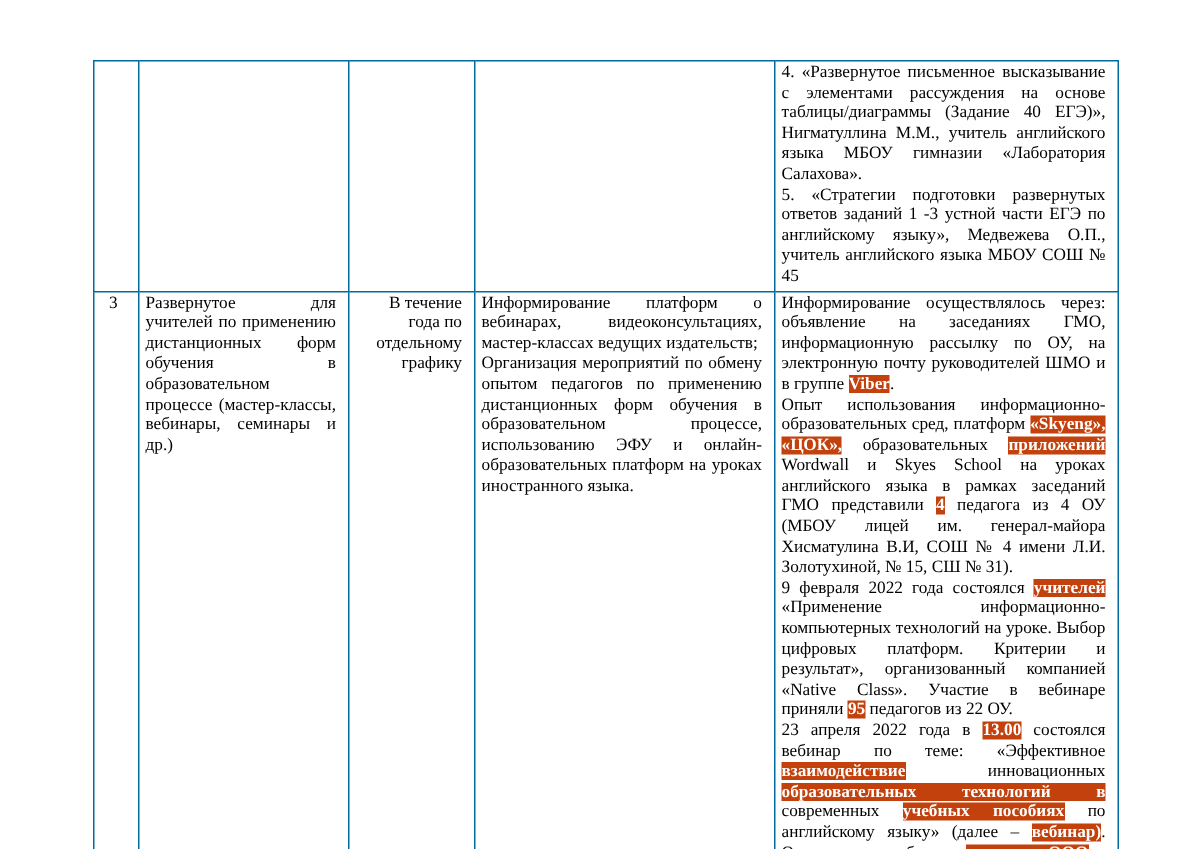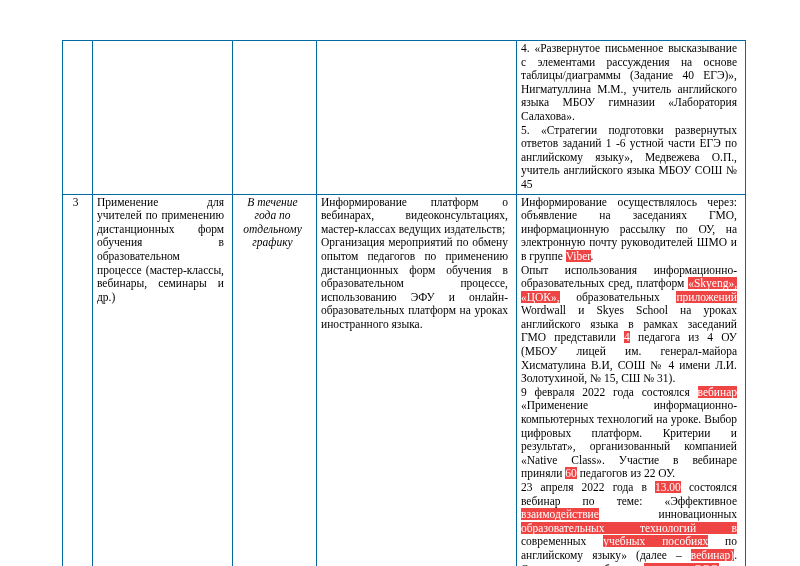--- a/index.html
+++ b/index.html
@@ -33,26 +33,26 @@
     word-wrap: break-word;
   }
   .para {
     margin: 0;
     text-align: justify;
   }
   td.col-num .para {
     text-align: center;
   }
   td.col-timing .para {
-    text-align: center;
-    font-style: italic;
+    text-align: right;
   }
   .hl {
-    background: #ef4444;
+    background: #c2410c;
     color: #ffffff;
+    font-weight: bold;
   }
   tr.row-top td {
     height: 136px;
   }
 </style>
 </head>
 <body>
 
 <div class="page">
   <table class="doc-table">
@@ -64,39 +64,39 @@
       <col style="width:229px">
     </colgroup>
     <tbody>
       <tr class="row-top">
         <td class="col-num"></td>
         <td class="col-activity"></td>
         <td class="col-timing"></td>
         <td class="col-content"></td>
         <td class="col-results">
             <p class="para"><span>4. «Развернутое письменное высказывание с элементами рассуждения на основе таблицы/диаграммы (Задание 40 ЕГЭ)», Нигматуллина М.М., учитель английского языка МБОУ гимназии «Лаборатория Салахова».</span></p>
-            <p class="para"><span>5. «Стратегии подготовки развернутых ответов заданий 1 -6 устной части ЕГЭ по английскому языку», Медвежева О.П., учитель английского языка МБОУ СОШ № 45</span></p>
+            <p class="para"><span>5. «Стратегии подготовки развернутых ответов заданий 1 -3 устной части ЕГЭ по английскому языку», Медвежева О.П., учитель английского языка МБОУ СОШ № 45</span></p>
           </td>
       </tr>
       <tr>
         <td class="col-num">
           <p class="para">3</p>
         </td>
         <td class="col-activity">
-            <p class="para"><span>Применение для учителей по применению дистанционных форм обучения в образовательном процессе (мастер-классы, вебинары, семинары и др.)</span></p>
+            <p class="para"><span>Развернутое для учителей по применению дистанционных форм обучения в образовательном процессе (мастер-классы, вебинары, семинары и др.)</span></p>
           </td>
         <td class="col-timing">
             <p class="para"><span>В течение года по отдельному графику</span></p>
           </td>
         <td class="col-content">
             <p class="para"><span>Информирование платформ о вебинарах, видеоконсультациях, мастер-классах ведущих издательств;</span></p>
             <p class="para"><span>Организация мероприятий по обмену опытом педагогов по применению дистанционных форм обучения в образовательном процессе, использованию ЭФУ и онлайн- образовательных платформ на уроках иностранного языка.</span></p>
           </td>
         <td class="col-results">
             <p class="para"><span>Информирование осуществлялось через: объявление на заседаниях ГМО, информационную рассылку по ОУ, на электронную почту руководителей ШМО и в группе </span><span class="hl">Viber</span><span>.</span></p>
             <p class="para"><span>Опыт использования информационно-образовательных сред, платформ </span><span class="hl">«Skyeng»,</span><span> </span><span class="hl">«ЦОК»,</span><span> образовательных </span><span class="hl">приложений</span><span> Wordwall и Skyes School на уроках английского языка в рамках заседаний ГМО представили </span><span class="hl">4</span><span> педагога из 4 ОУ (МБОУ лицей им. генерал-майора Хисматулина В.И, СОШ № 4 имени Л.И. Золотухиной, № 15, СШ № 31).</span></p>
-            <p class="para"><span>9 февраля 2022 года состоялся </span><span class="hl">вебинар</span><span> «Применение информационно-компьютерных технологий на уроке. Выбор цифровых платформ. Критерии и результат», организованный компанией «Native Class». Участие в вебинаре приняли </span><span class="hl">60</span><span> педагогов из 22 ОУ.</span></p>
+            <p class="para"><span>9 февраля 2022 года состоялся </span><span class="hl">учителей</span><span> «Применение информационно-компьютерных технологий на уроке. Выбор цифровых платформ. Критерии и результат», организованный компанией «Native Class». Участие в вебинаре приняли </span><span class="hl">95</span><span> педагогов из 22 ОУ.</span></p>
             <p class="para"><span>23 апреля 2022 года в </span><span class="hl">13.00</span><span> состоялся вебинар по теме: «Эффективное </span><span class="hl">взаимодействие</span><span> инновационных </span><span class="hl">образовательных технологий в</span><span> современных </span><span class="hl">учебных пособиях</span><span> по английскому языку» (далее – </span><span class="hl">вебинар)</span><span>. Организаторы вебинара: </span><span class="hl">компания ООО</span></p>
           </td>
       </tr>
     </tbody>
   </table>
 </div>
 
 </body></html>

